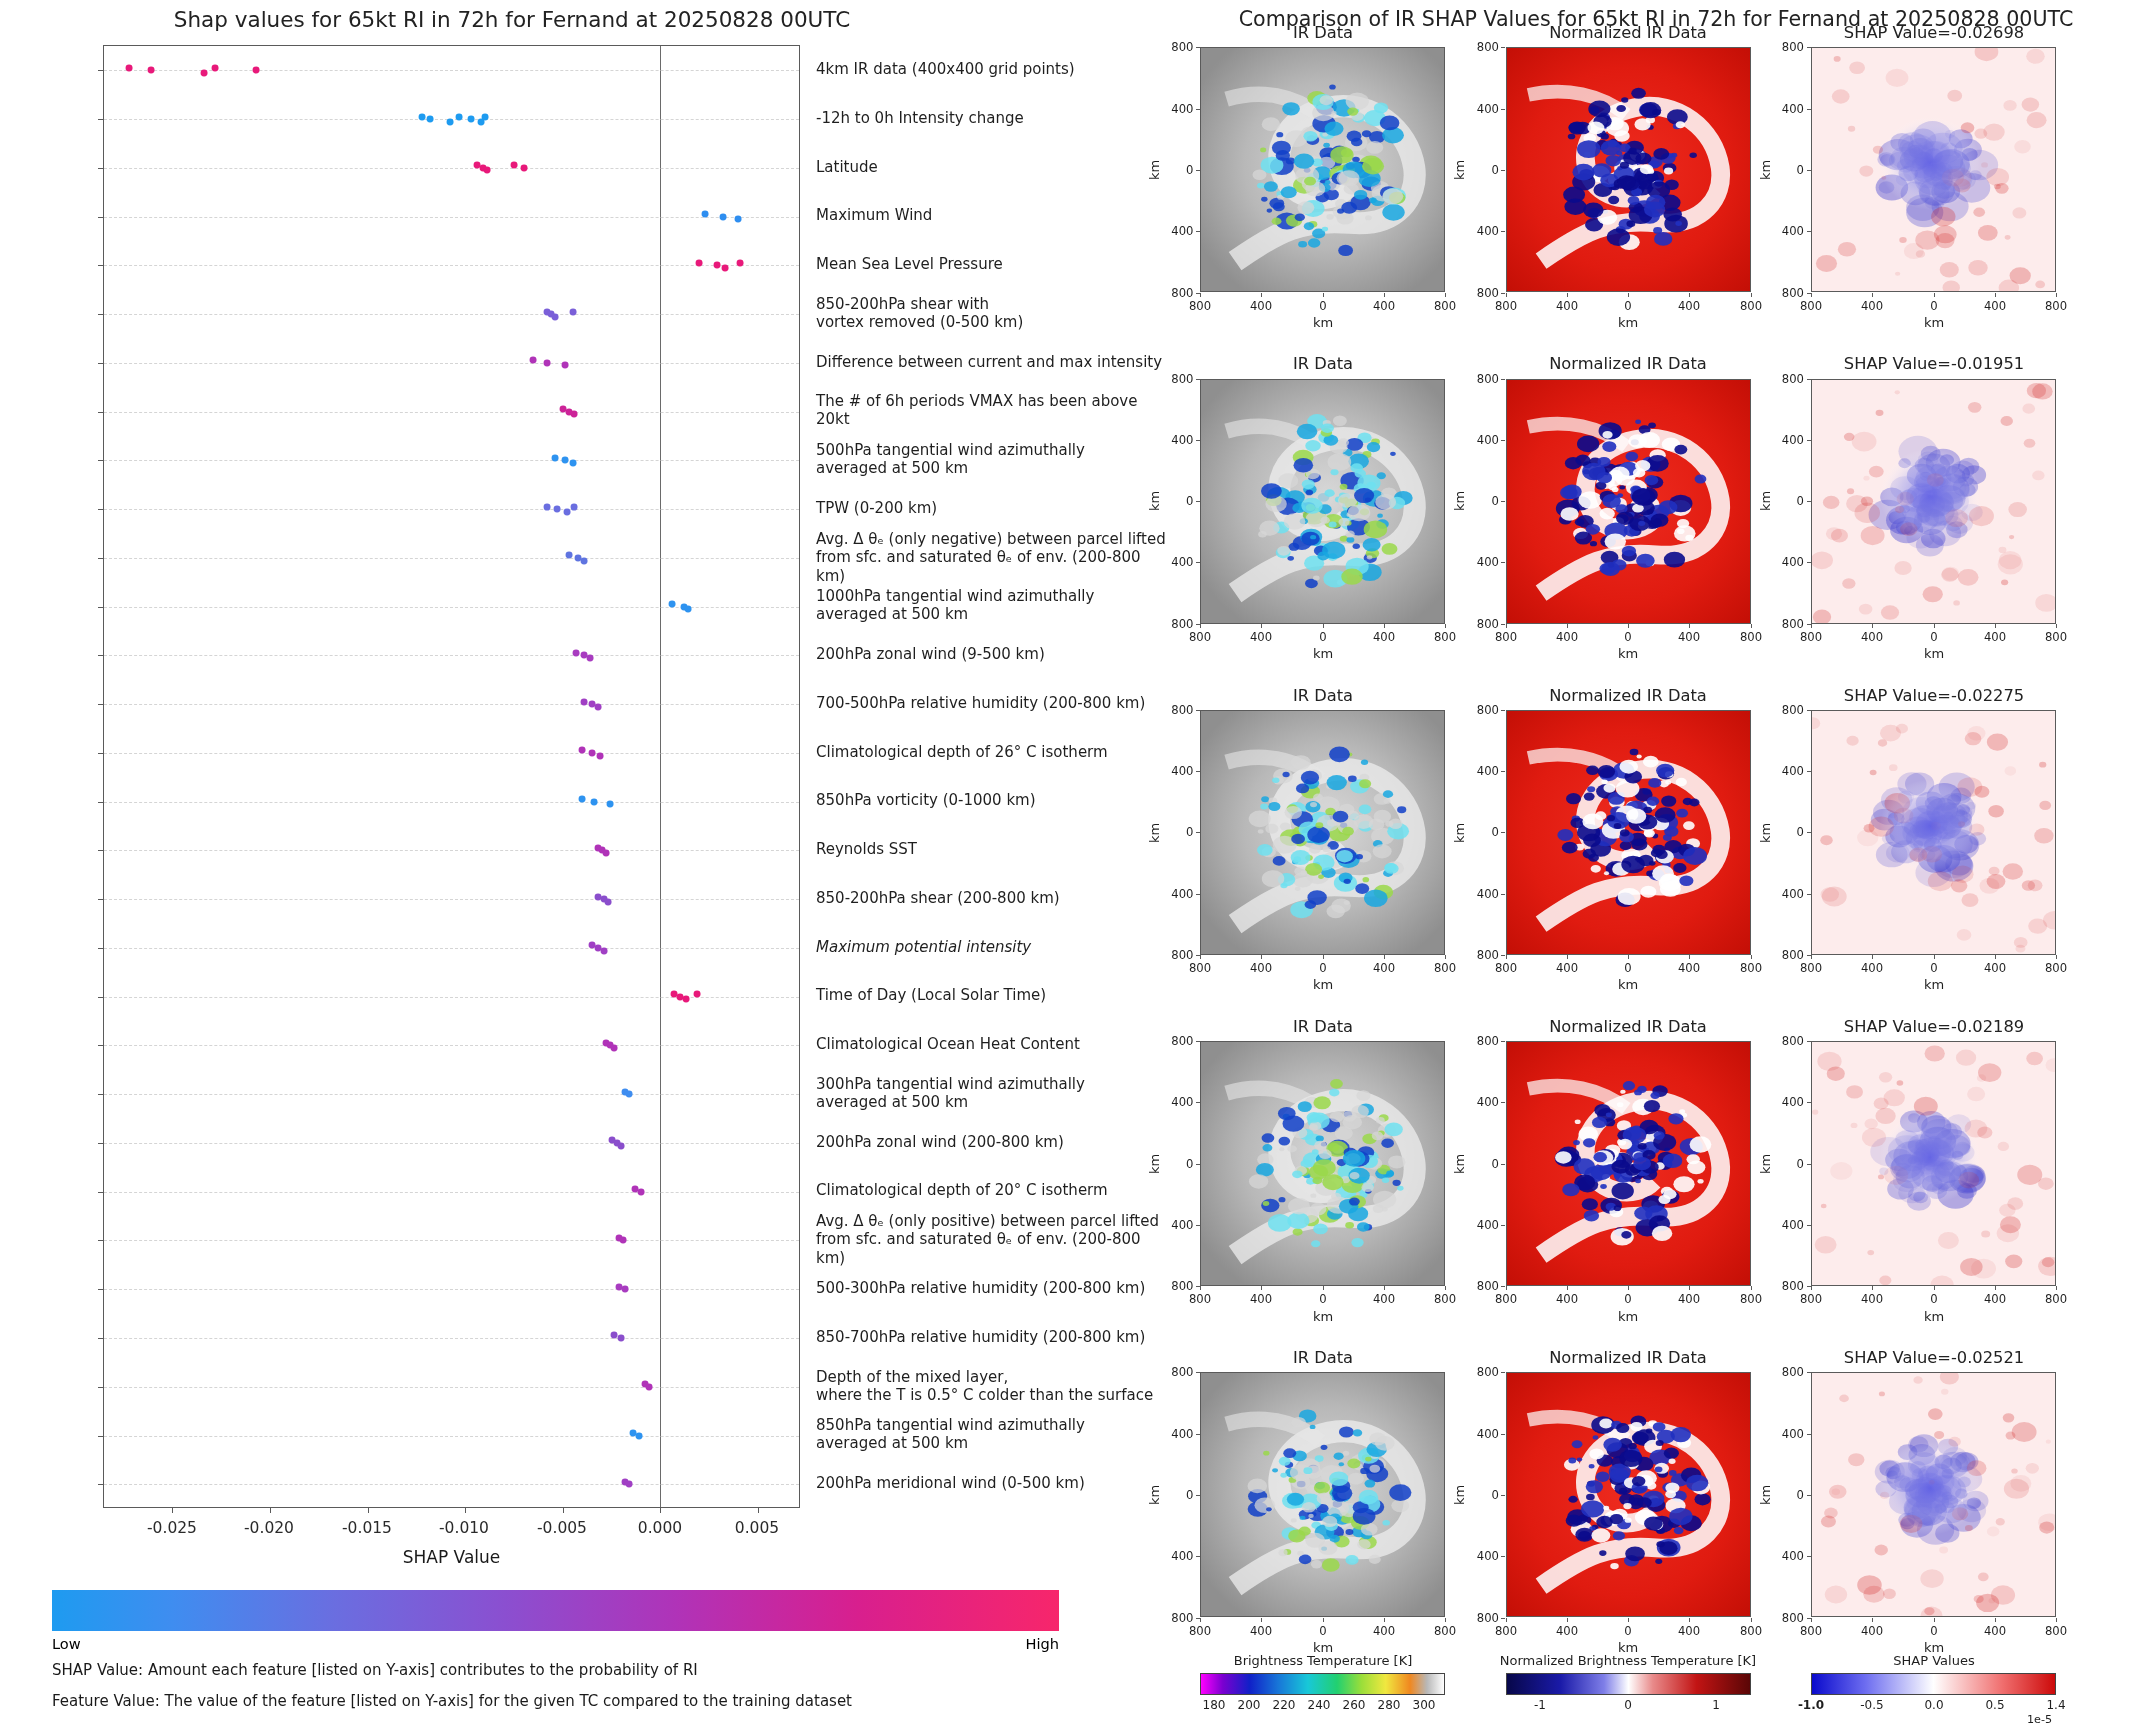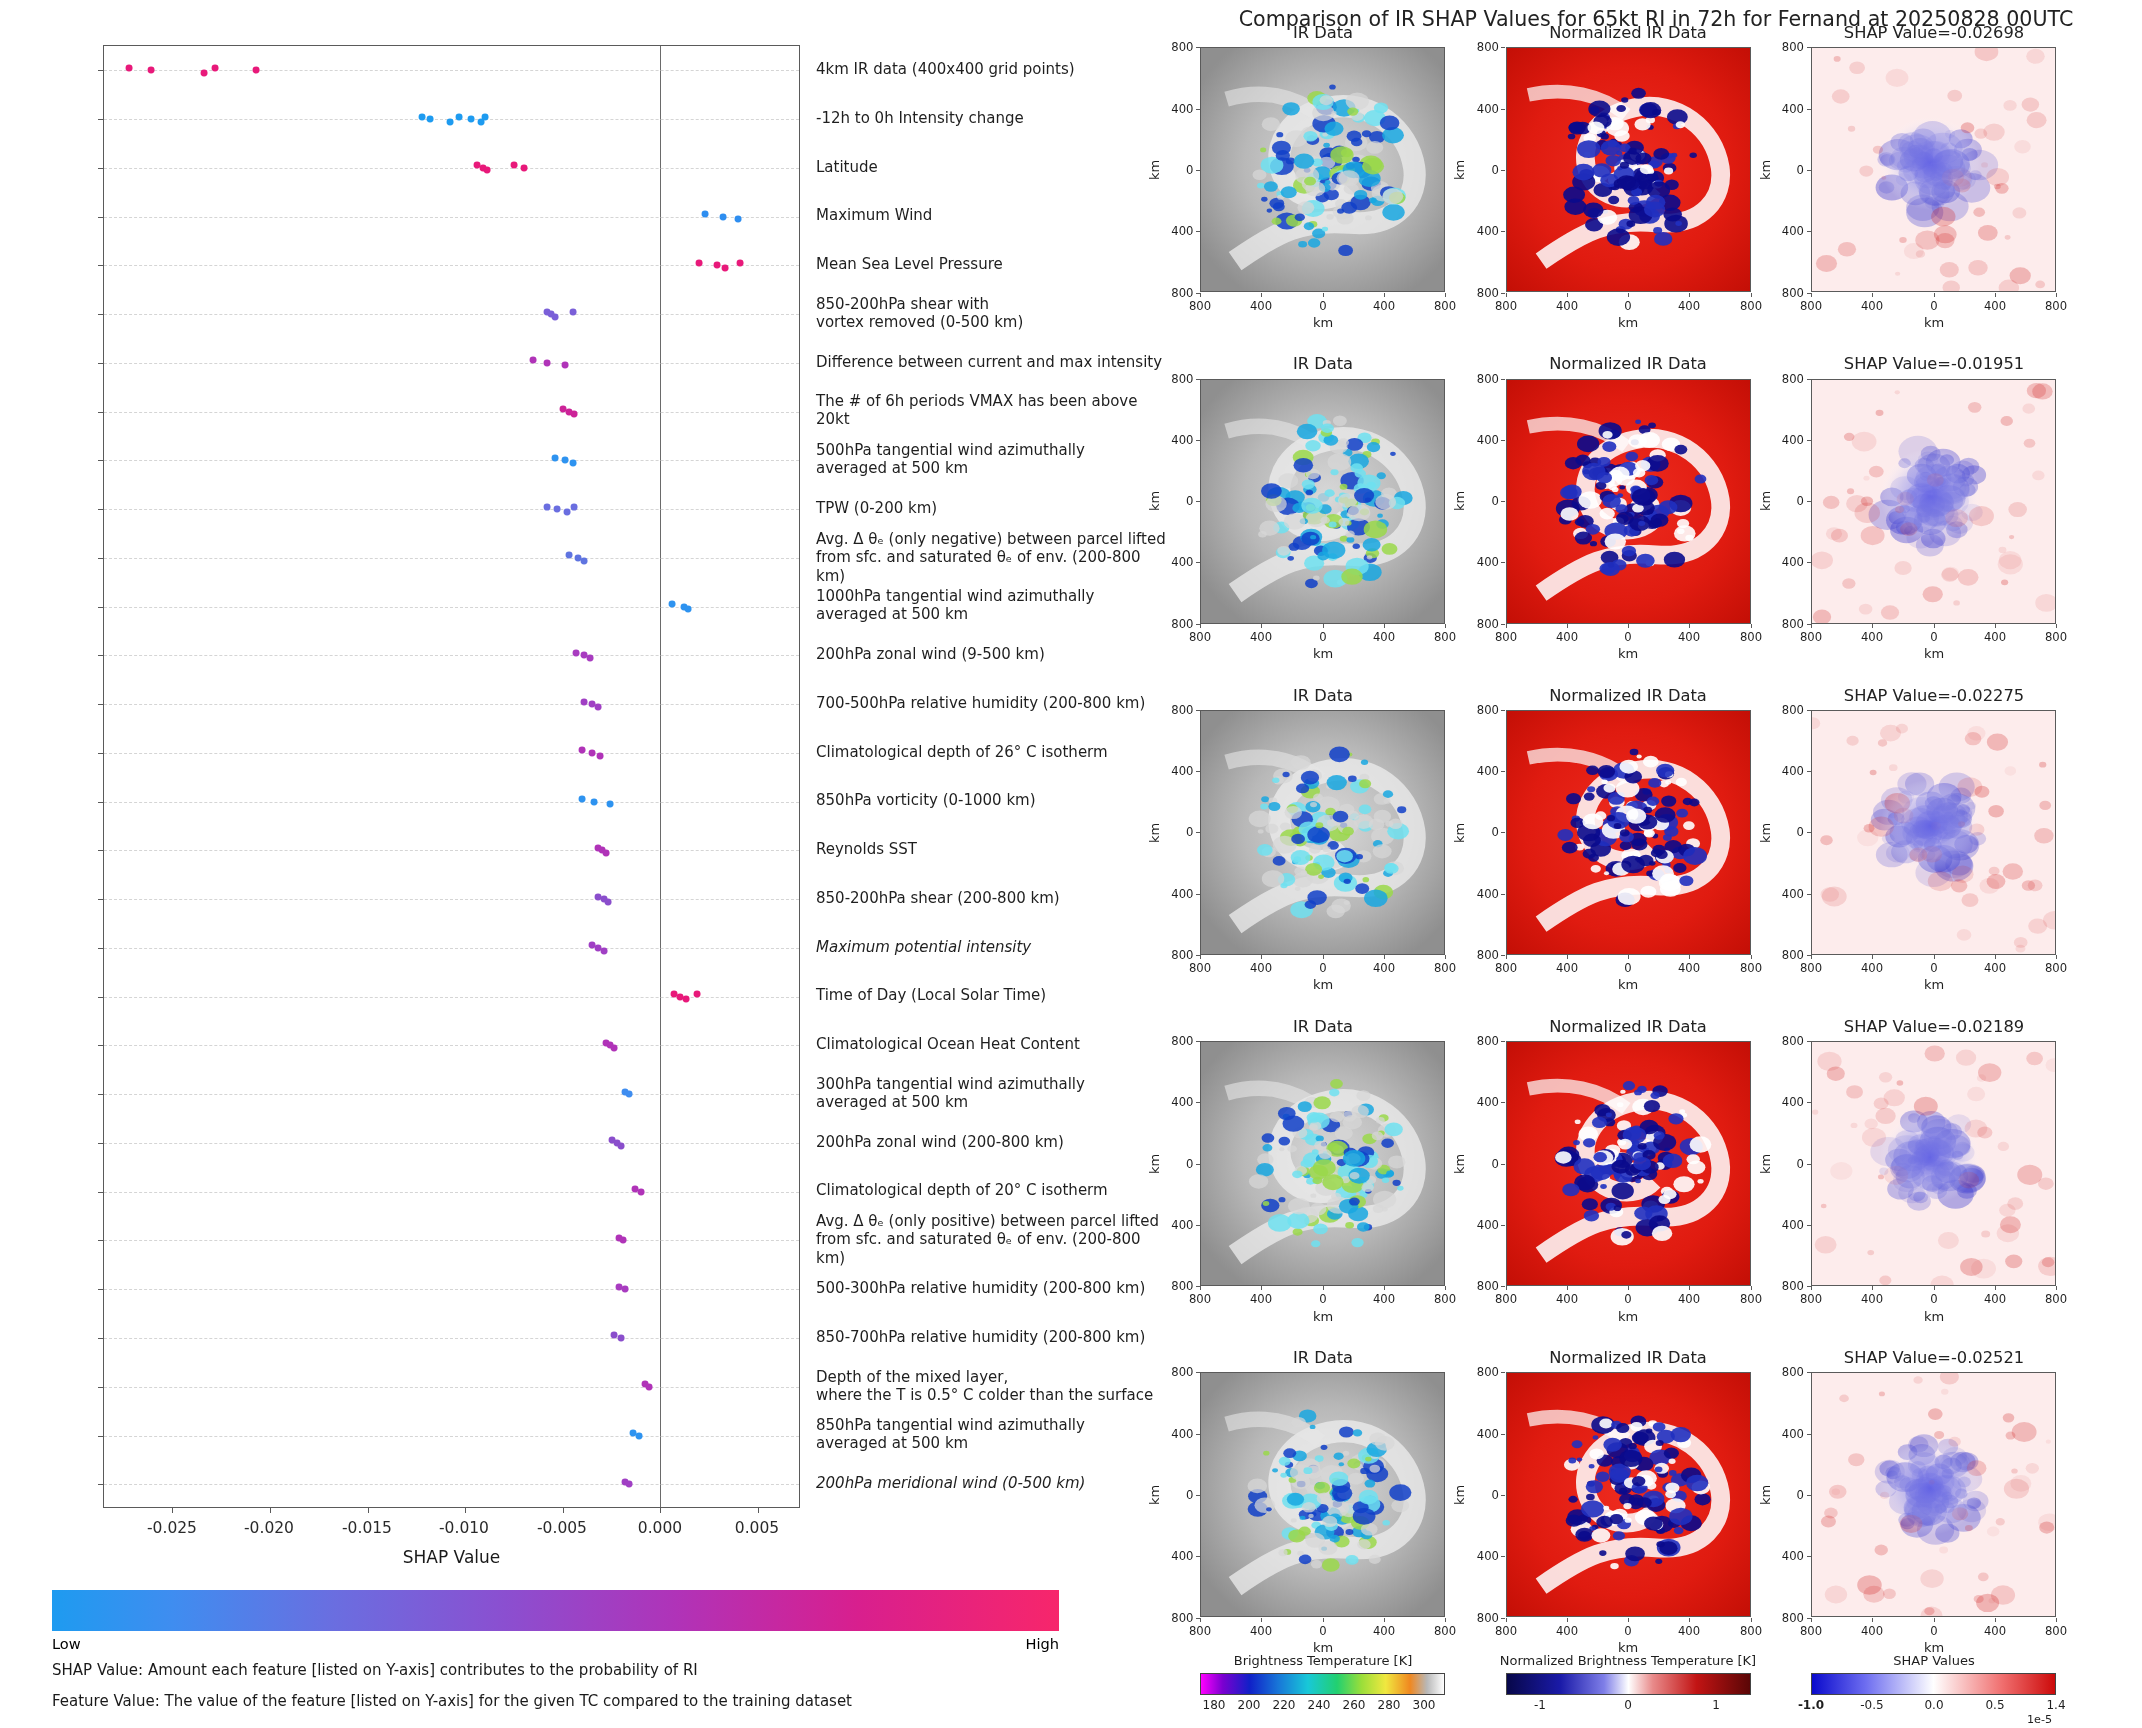--- a/index.html
+++ b/index.html
@@ -224,20 +224,21 @@
     font-size: 11.2px;
     color: #1f1f1f;
   }
 </style>
 </head>
 <body>
 
 <div class="root">
 
   <div class="left-panel">
+    <div class="left-title">Shap values for 65kt RI in 72h for Fernand at 20250828 00UTC</div>
 
     <div class="beeswarm-frame" id="bee-frame">
         <div class="zero-line" style="left: 556px;"></div>
         <div class="grid-row" style="top: 24.4px;"></div>
         <div class="ytick-mark" style="top: 24.4px;"></div>
         <div class="grid-row" style="top: 73px;"></div>
         <div class="ytick-mark" style="top: 73px;"></div>
         <div class="grid-row" style="top: 122px;"></div>
         <div class="ytick-mark" style="top: 122px;"></div>
         <div class="grid-row" style="top: 171px;"></div>
@@ -435,21 +436,21 @@
       <div class="desc-label" style="top: 1142px;">200hPa zonal wind (200-800 km)</div>
       <div class="desc-label" style="top: 1190px;">Climatological depth of 20° C isotherm</div>
       <div class="desc-label" style="top: 1239px;">Avg. Δ θₑ (only positive) between parcel lifted
 from sfc. and saturated θₑ of env. (200-800 km)</div>
       <div class="desc-label" style="top: 1288px;">500-300hPa relative humidity (200-800 km)</div>
       <div class="desc-label" style="top: 1337px;">850-700hPa relative humidity (200-800 km)</div>
       <div class="desc-label" style="top: 1386px;">Depth of the mixed layer,
 where the T is 0.5° C colder than the surface</div>
       <div class="desc-label" style="top: 1434px;">850hPa tangential wind azimuthally
 averaged at 500 km</div>
-      <div class="desc-label" style="top: 1483px; font-style: italic;">200hPa meridional wind (0-500 km)</div>
+      <div class="desc-label" style="top: 1483px;">200hPa meridional wind (0-500 km)</div>
       <div class="xtick-label" style="left: 172px; top: 1519px;">-0.025</div>
       <div class="xtick-label" style="left: 269px; top: 1519px;">-0.020</div>
       <div class="xtick-label" style="left: 367px; top: 1519px;">-0.015</div>
       <div class="xtick-label" style="left: 464px; top: 1519px;">-0.010</div>
       <div class="xtick-label" style="left: 562px; top: 1519px;">-0.005</div>
       <div class="xtick-label" style="left: 660px; top: 1519px;">0.000</div>
       <div class="xtick-label" style="left: 757px; top: 1519px;">0.005</div>
     </div>
 
   <div class="right-panel" id="right-panel">

